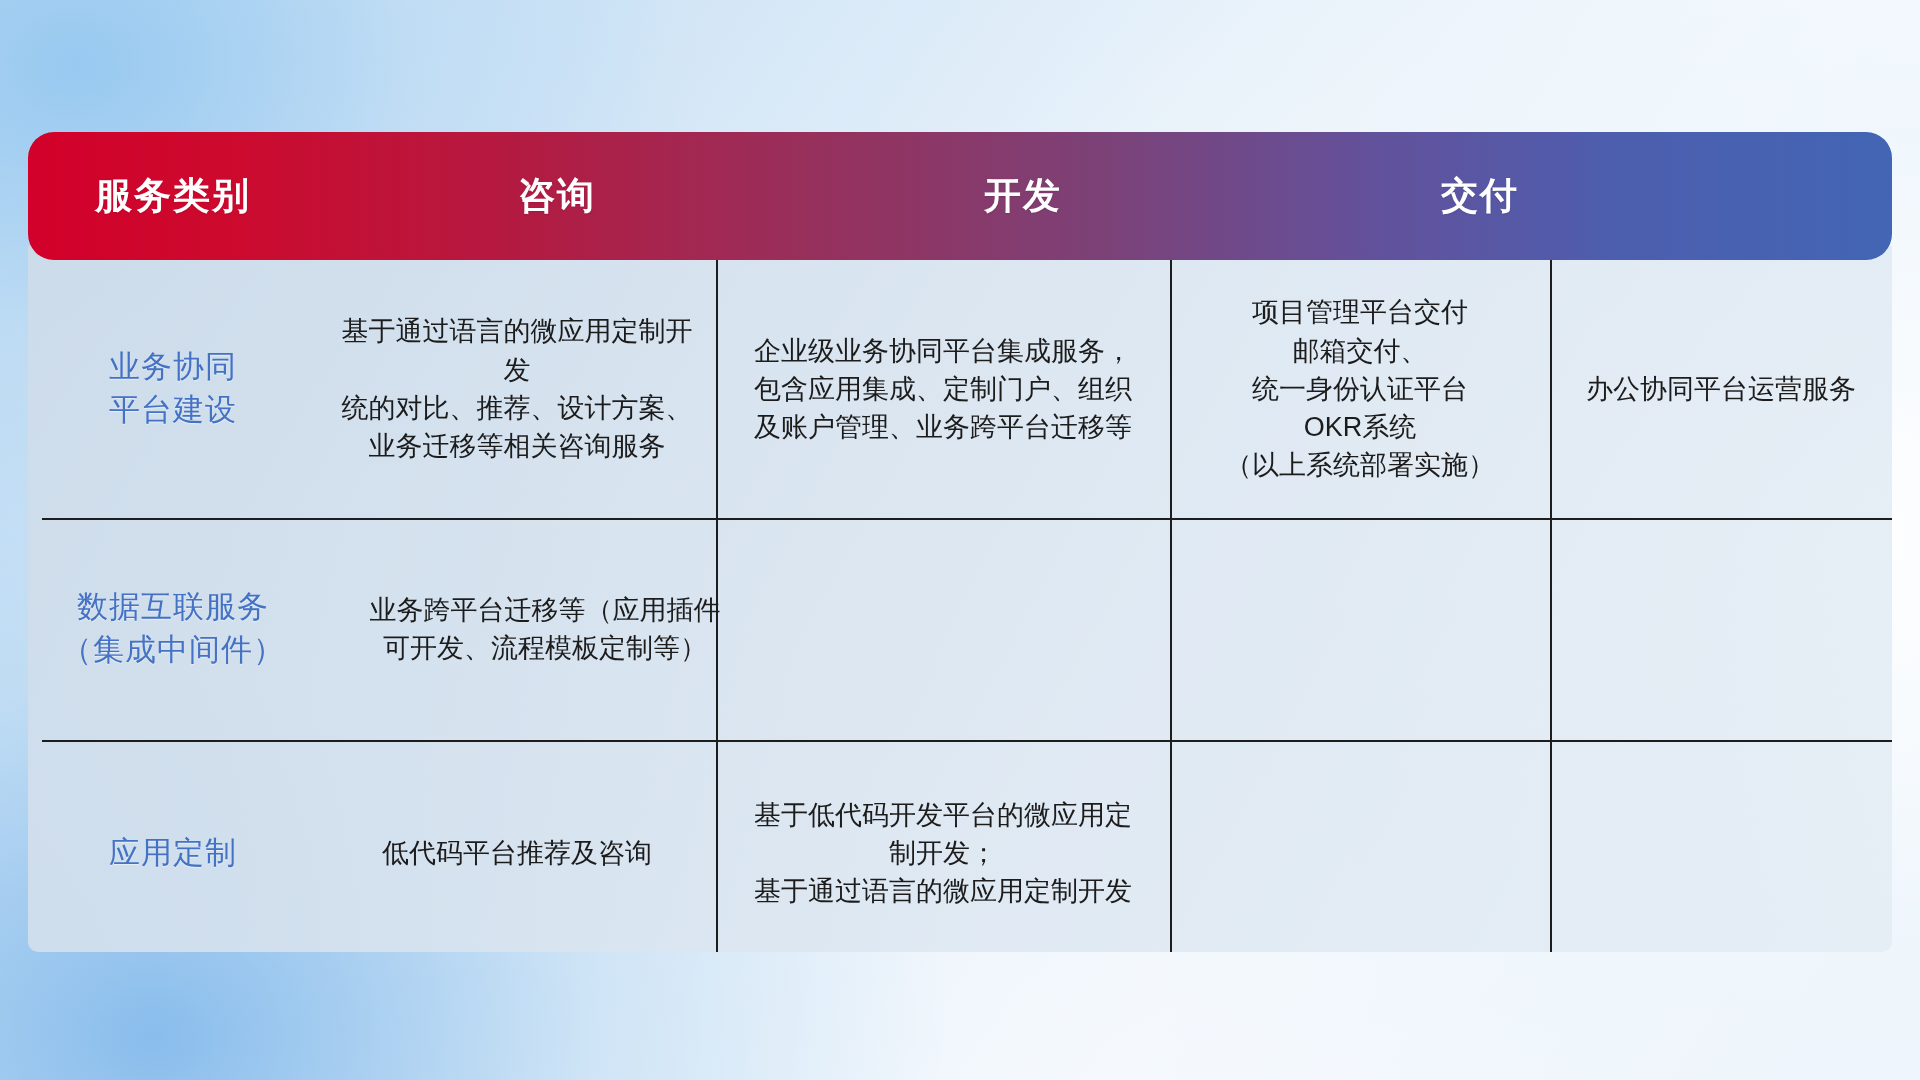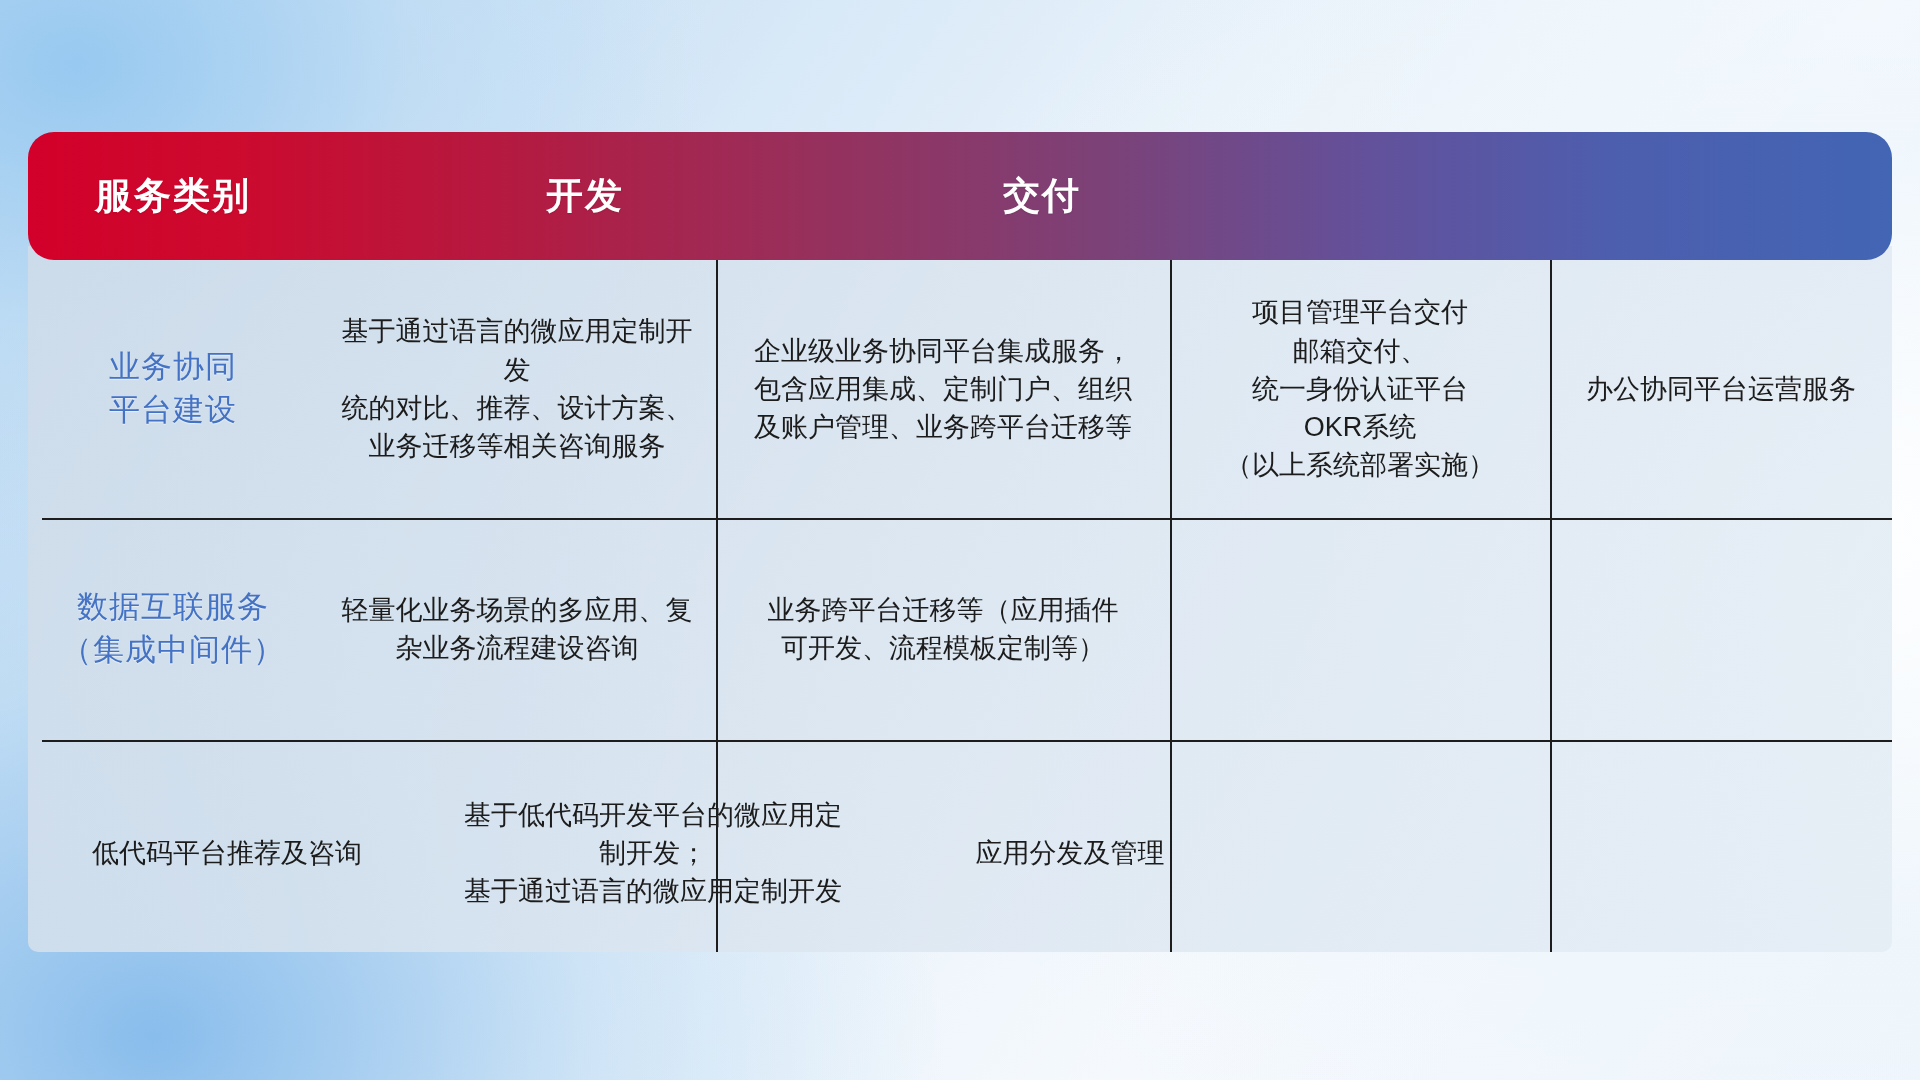--- a/index.html
+++ b/index.html
@@ -120,20 +120,23 @@
 </style>
 </head>
 <body>
 
 <div id="table-wrap">
 
   <div id="header-row">
     <div class="hcell" style="width:290px">
       <span>服务类别</span>
     </div>
+    <div class="hcell" style="width:398px">
+      <span>咨询</span>
+    </div>
     <div class="hcell" style="width:454px">
       <span>开发</span>
     </div>
     <div class="hcell" style="width:380px">
       <span>交付</span>
     </div>
   </div>
 
   <div id="body-panel">
 
@@ -167,48 +170,44 @@
         <span>办公协同平台运营服务</span>
       </div>
     </div>
     <div class="hrule" style="top:272px"></div>
 
     <div class="body-row" style="height:222px">
       <div class="bcell label-cell" style="width:290px">
         <span style="white-space: pre-line;">数据互联服务
 （集成中间件）</span>
       </div>
-      <div class="bcell text-cell" style="width:398px">
-        <span style="white-space: pre-line;">轻量化业务场景的多应用、复
-杂业务流程建设咨询</span>
-      </div>
       <div class="bcell text-cell" style="width:454px">
         <span style="white-space: pre-line;">业务跨平台迁移等（应用插件
 可开发、流程模板定制等）</span>
       </div>
       <div class="bcell text-cell" style="width:380px">
         <span></span>
       </div>
       <div class="bcell text-cell" style="width:342px">
         <span></span>
       </div>
     </div>
     <div class="hrule" style="top:494px"></div>
 
     <div class="body-row" style="height:226px">
+      <div class="bcell label-cell" style="width:290px">
+        <span>应用定制</span>
+      </div>
       <div class="bcell text-cell" style="width:398px">
         <span>低代码平台推荐及咨询</span>
       </div>
       <div class="bcell text-cell" style="width:454px">
         <span style="white-space: pre-line;">基于低代码开发平台的微应用定
 制开发；
 基于通过语言的微应用定制开发</span>
       </div>
-      <div class="bcell text-cell" style="width:380px">
-        <span>应用分发及管理</span>
-      </div>
       <div class="bcell text-cell" style="width:342px">
         <span></span>
       </div>
     </div>
 
   </div>
 </div>
 
 </body></html>

